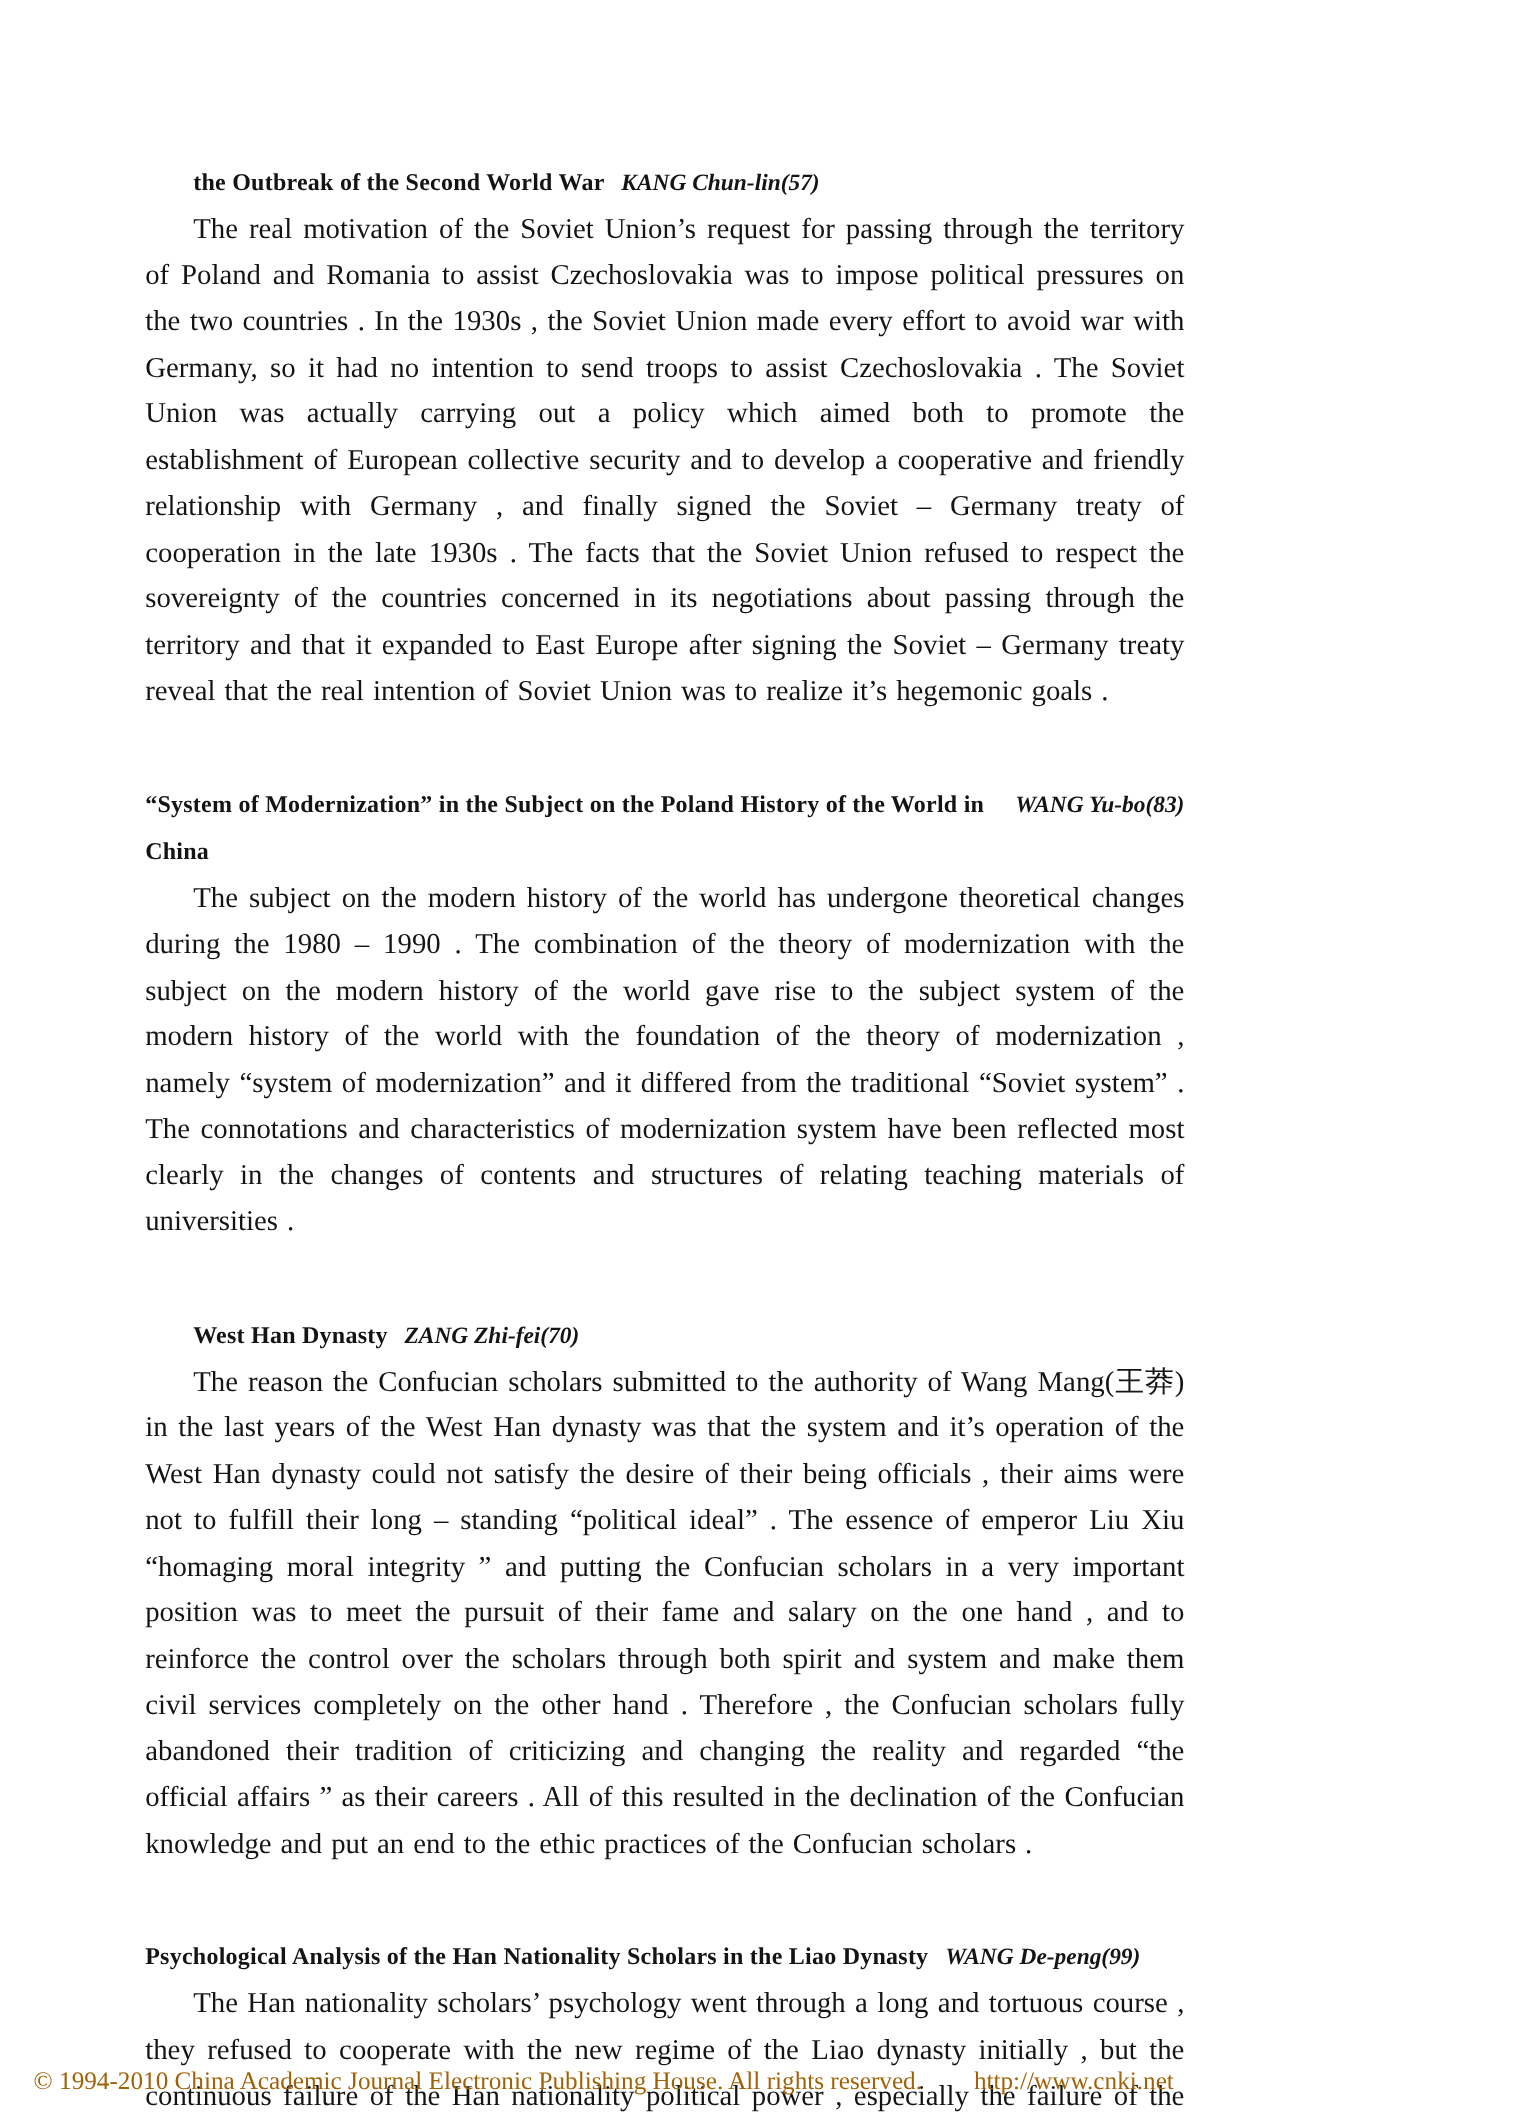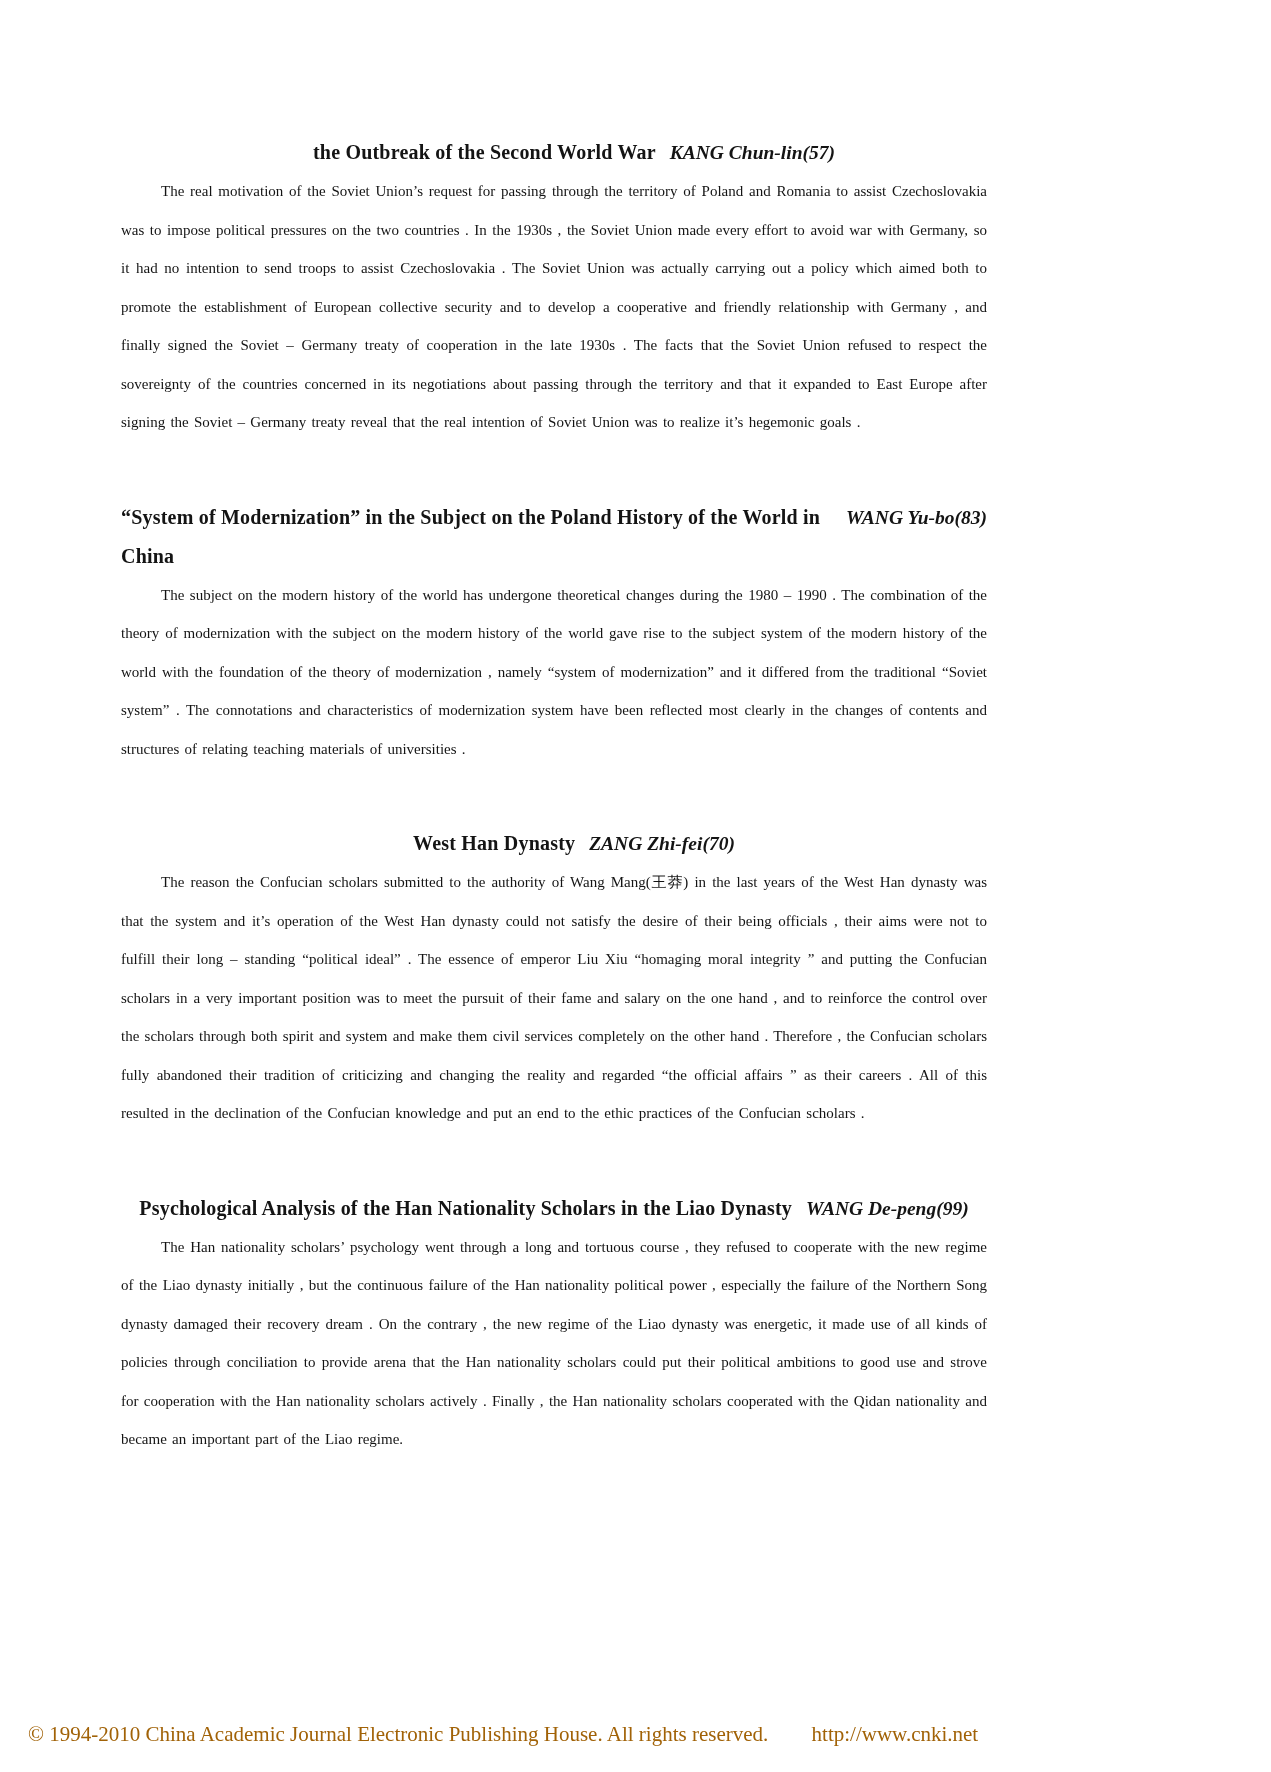--- a/index.html
+++ b/index.html
@@ -15,42 +15,42 @@
   .content {
     position: absolute;
     left: 121px;
     top: 133px;
     width: 866px;
   }
   .entry { margin-top: 56px; }
   .entry:first-child { margin-top: 0; }
   .heading-line {
     display: flex;
-    justify-content: center;
+    justify-content: flex-start;
     align-items: baseline;
     font-size: 20px;
     line-height: 39px;
   }
   .heading-line .title {
     font-weight: bold;
     letter-spacing: 0.2px;
   }
   .heading-line .author {
     font-style: italic;
     font-weight: bold;
     white-space: nowrap;
     padding-left: 14px;
     font-size: 19.5px;
   }
   .heading-line.indent { padding-left: 40px; }
   .abstract {
     margin: 0;
     text-align: justify;
     text-indent: 40px;
-    font-size: 15px;
+    font-size: 24px;
     line-height: 38.5px;
     word-spacing: 1.5px;
   }
   .copyright {
     position: absolute;
     left: 28px;
     top: 1722px;
     width: 1220px;
     color: #a16207;
     font-size: 21px;

